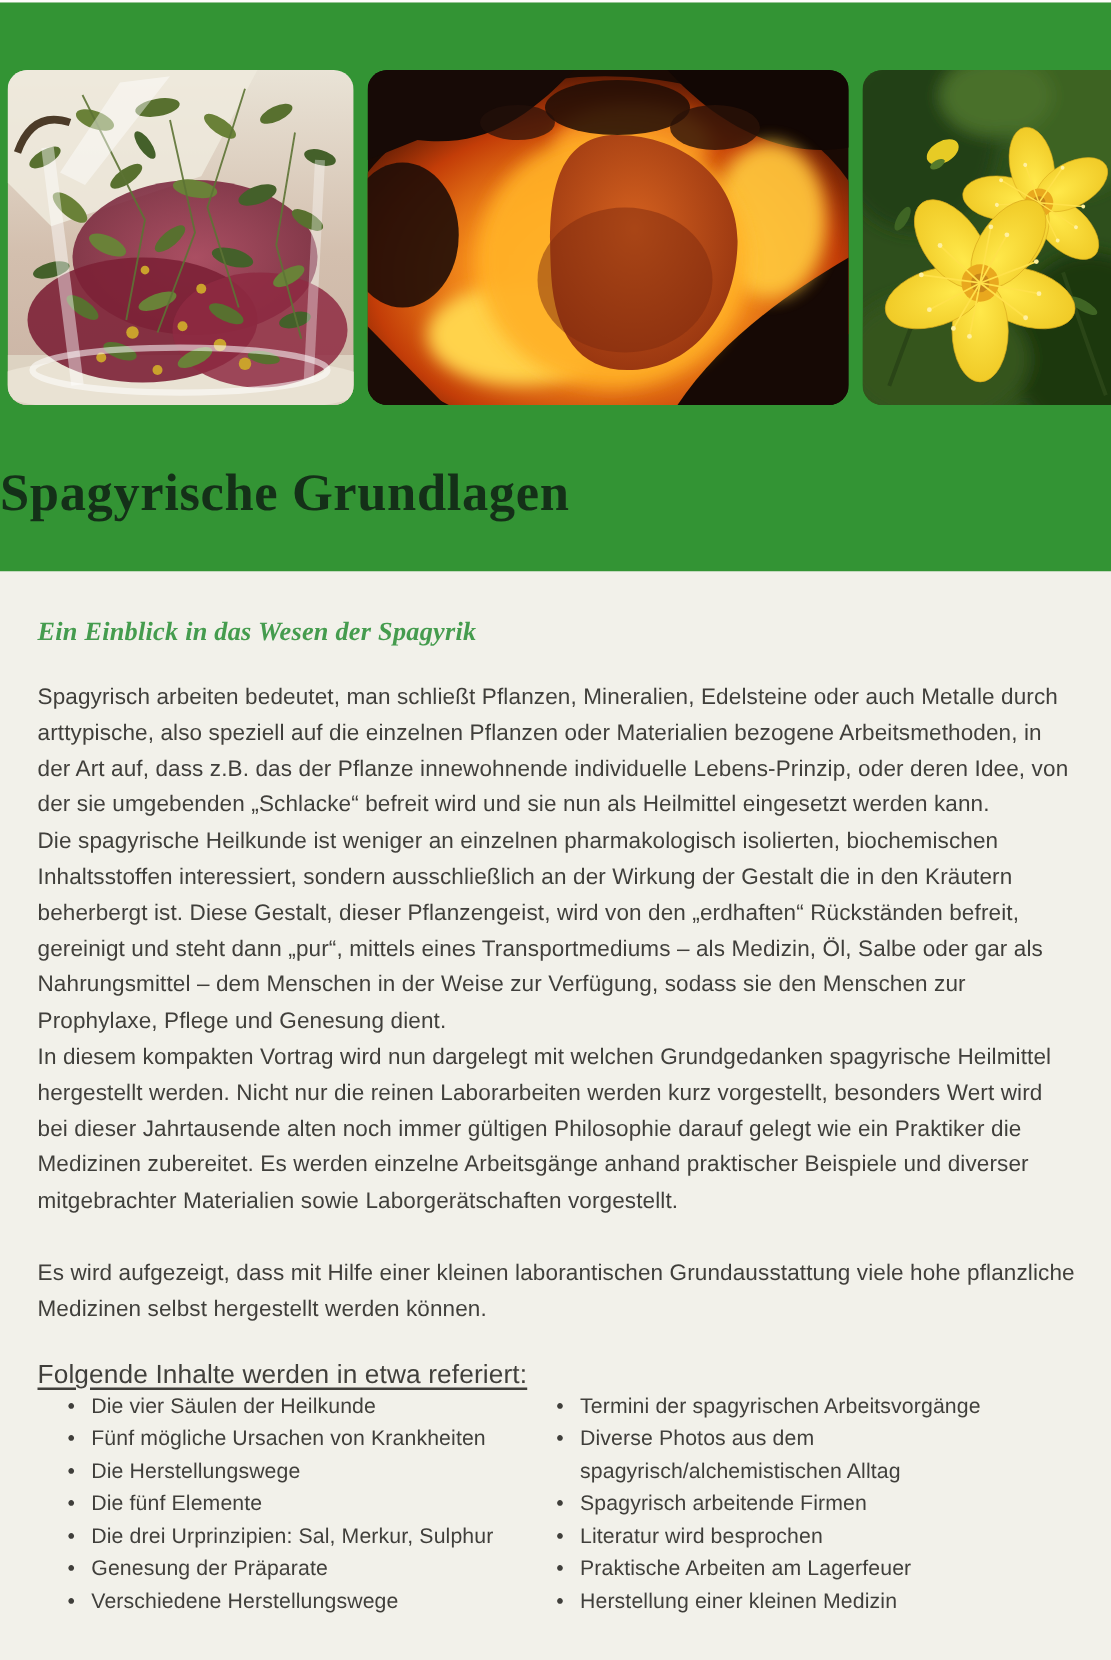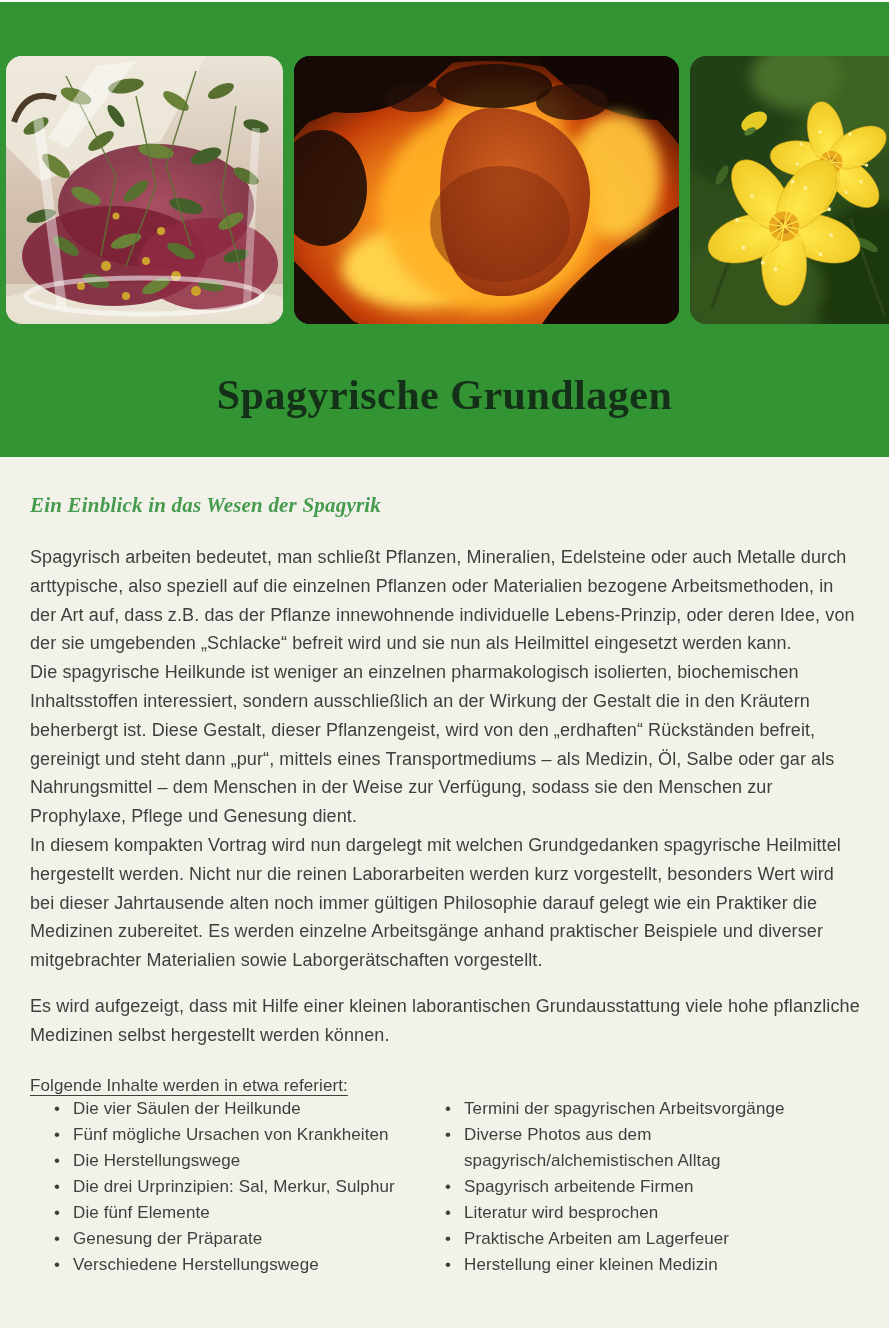--- a/index.html
+++ b/index.html
@@ -30,21 +30,20 @@
   }
   .photo{
     height:268px;border-radius:16px;overflow:hidden;flex:0 0 auto;
   }
   .photo svg{display:block;width:100%;height:100%;}
   .photo-jar{width:277px;}
   .photo-fire{width:385px;}
   .photo-flower{width:215px;}
   .page-title{
     margin-top:50px;
-    text-align:center;
     font-family:"Liberation Serif",serif;
     font-weight:bold;
     font-size:42px;
     letter-spacing:.5px;
     line-height:1;
     color:var(--title-color,#143018);
   }
   .content{
     padding:36px 29px 0 30px;
   }
@@ -56,24 +55,24 @@
     color:var(--heading-green,#459c4e);
     margin-bottom:25px;
     letter-spacing:.2px;
   }
   .body-text p{
     font-size:18px;
     line-height:1.6;
     max-width:832px;
     letter-spacing:.1px;
   }
-  p.standalone{margin-top:17px;}
+  p.standalone{margin-top:29px;}
   .list-heading{
     margin-top:26px;
-    font-size:17px;
+    font-size:21px;
     font-weight:normal;
     text-decoration:underline;
     text-underline-offset:4px;
     letter-spacing:.1px;
   }
   .topics-columns{
     display:flex;
   }
   .topics-columns ul{
     list-style:none;
@@ -326,22 +325,22 @@
       <p>In diesem kompakten Vortrag wird nun dargelegt mit welchen Grundgedanken spagyrische Heilmittel hergestellt werden. Nicht nur die reinen Laborarbeiten werden kurz vorgestellt, besonders Wert wird bei dieser Jahrtausende alten noch immer gültigen Philosophie darauf gelegt wie ein Praktiker die Medizinen zubereitet. Es werden einzelne Arbeitsgänge anhand praktischer Beispiele und diverser mitgebrachter Materialien sowie Laborgerätschaften vorgestellt.</p>
       <p class="standalone">Es wird aufgezeigt, dass mit Hilfe einer kleinen laborantischen Grundausstattung viele hohe pflanzliche Medizinen selbst hergestellt werden können.</p>
       <h3 class="list-heading">Folgende Inhalte werden in etwa referiert:</h3>
     </div>
 
     <div class="topics-columns">
       <ul class="topics-left">
         <li>Die vier Säulen der Heilkunde</li>
         <li>Fünf mögliche Ursachen von Krankheiten</li>
         <li>Die Herstellungswege</li>
+        <li>Die fünf Elemente</li>
         <li>Die drei Urprinzipien: Sal, Merkur, Sulphur</li>
-        <li>Die fünf Elemente</li>
         <li>Genesung der Präparate</li>
         <li>Verschiedene Herstellungswege</li>
       </ul>
       <ul class="topics-right">
         <li>Termini der spagyrischen Arbeitsvorgänge</li>
         <li>Diverse Photos aus dem spagyrisch/alchemistischen Alltag</li>
         <li>Spagyrisch arbeitende Firmen</li>
         <li>Literatur wird besprochen</li>
         <li>Praktische Arbeiten am Lagerfeuer</li>
         <li>Herstellung einer kleinen Medizin</li>

